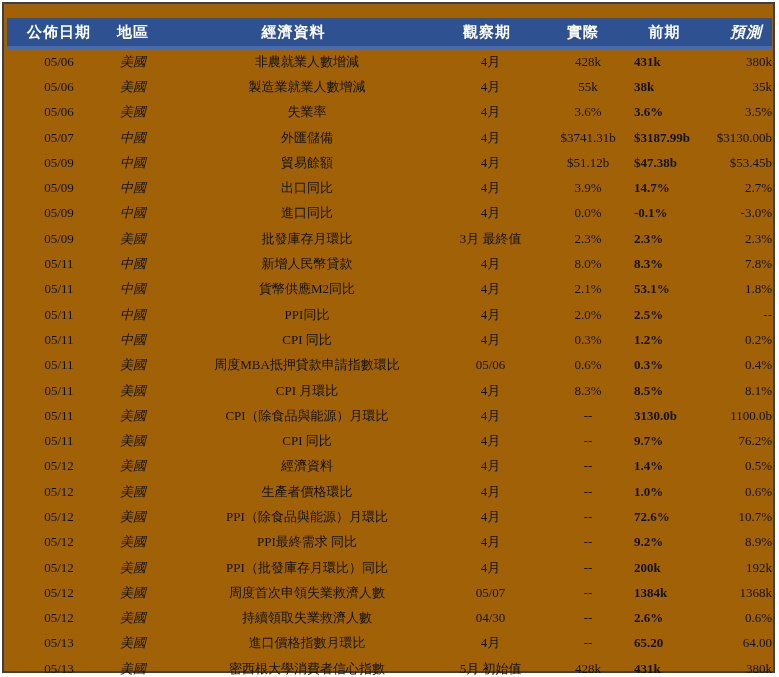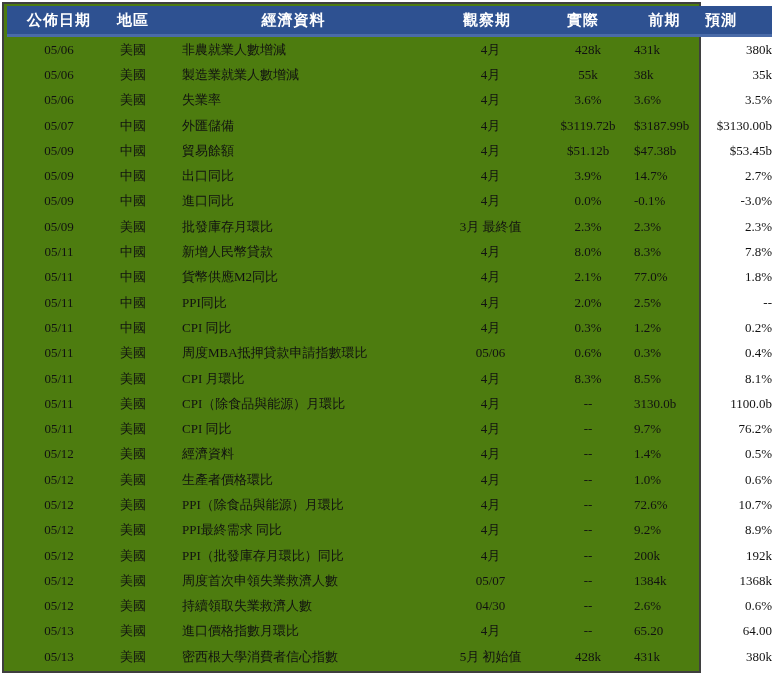--- a/index.html
+++ b/index.html
@@ -6,25 +6,25 @@
     margin:0;
     padding:0;
     background:#ffffff;
     width:779px;
     height:677px;
     font-family:"Liberation Serif","DejaVu Serif",serif;
   }
   .frame{
     box-sizing:border-box;
     margin:2px;
-    width:699px;
+    width:773px;
     height:671px;
     border:2px solid var(--border-color,#3f3f3f);
-    padding:2px 3px 0 3px;
-    background:#4d7c0f;
+    padding:14px 3px 0 3px;
+    background:#a16207;
   }
   table.econ{
     border-collapse:collapse;
     table-layout:fixed;
     width:765px;
   }
   col.c-date{width:104px}
   col.c-region{width:44px}
   col.c-indicator{width:277px}
   col.c-period{width:110px}
@@ -37,36 +37,36 @@
     color:var(--header-text,#ffffff);
     font-weight:bold;
     font-size:15px;
     letter-spacing:1px;
     height:28px;
     padding:0;
     border-bottom:3px solid var(--header-accent,#4a6ba8);
     text-align:center;
     white-space:nowrap;
   }
-  thead th.col-forecast{text-align:left;padding-right:10px;}
+  thead th.col-forecast{text-align:right;padding-right:10px;font-style:italic;}
 
   tbody td{
     height:25.3px;
     font-size:13px;
     color:var(--row-text,#111111);
     padding:0;
     white-space:nowrap;
     overflow:hidden;
   }
   td.col-date{text-align:center;}
-  td.col-region{text-align:center;}
-  td.col-indicator{text-align:left;padding-left:27px;}
+  td.col-region{text-align:center;font-style:italic;}
+  td.col-indicator{text-align:center;padding-left:27px;}
   td.col-period{text-align:center;padding-left:7px;}
   td.col-actual{text-align:center;padding-left:10px;}
-  td.col-previous{text-align:left;padding-left:10px;}
+  td.col-previous{text-align:left;padding-left:10px;font-weight:bold;}
   td.col-forecast{text-align:right;padding-left:10px;}
 </style>
 </head>
 <body>
 
 <div class="frame">
   <table class="econ">
     <colgroup>
       <col class="c-date">
         <col class="c-region">
@@ -113,21 +113,21 @@
           <td class="col-period">4月</td>
           <td class="col-actual">3.6%</td>
           <td class="col-previous">3.6%</td>
           <td class="col-forecast">3.5%</td>
         </tr>
         <tr>
           <td class="col-date">05/07</td>
           <td class="col-region">中國</td>
           <td class="col-indicator">外匯儲備</td>
           <td class="col-period">4月</td>
-          <td class="col-actual">$3119.72b</td>
+          <td class="col-actual">$3741.31b</td>
           <td class="col-previous">$3187.99b</td>
           <td class="col-forecast">$3130.00b</td>
         </tr>
         <tr>
           <td class="col-date">05/09</td>
           <td class="col-region">中國</td>
           <td class="col-indicator">貿易餘額</td>
           <td class="col-period">4月</td>
           <td class="col-actual">$51.12b</td>
           <td class="col-previous">$47.38b</td>
@@ -168,21 +168,21 @@
           <td class="col-actual">8.0%</td>
           <td class="col-previous">8.3%</td>
           <td class="col-forecast">7.8%</td>
         </tr>
         <tr>
           <td class="col-date">05/11</td>
           <td class="col-region">中國</td>
           <td class="col-indicator">貨幣供應M2同比</td>
           <td class="col-period">4月</td>
           <td class="col-actual">2.1%</td>
-          <td class="col-previous">77.0%</td>
+          <td class="col-previous">53.1%</td>
           <td class="col-forecast">1.8%</td>
         </tr>
         <tr>
           <td class="col-date">05/11</td>
           <td class="col-region">中國</td>
           <td class="col-indicator">PPI同比</td>
           <td class="col-period">4月</td>
           <td class="col-actual">2.0%</td>
           <td class="col-previous">2.5%</td>
           <td class="col-forecast">--</td>

